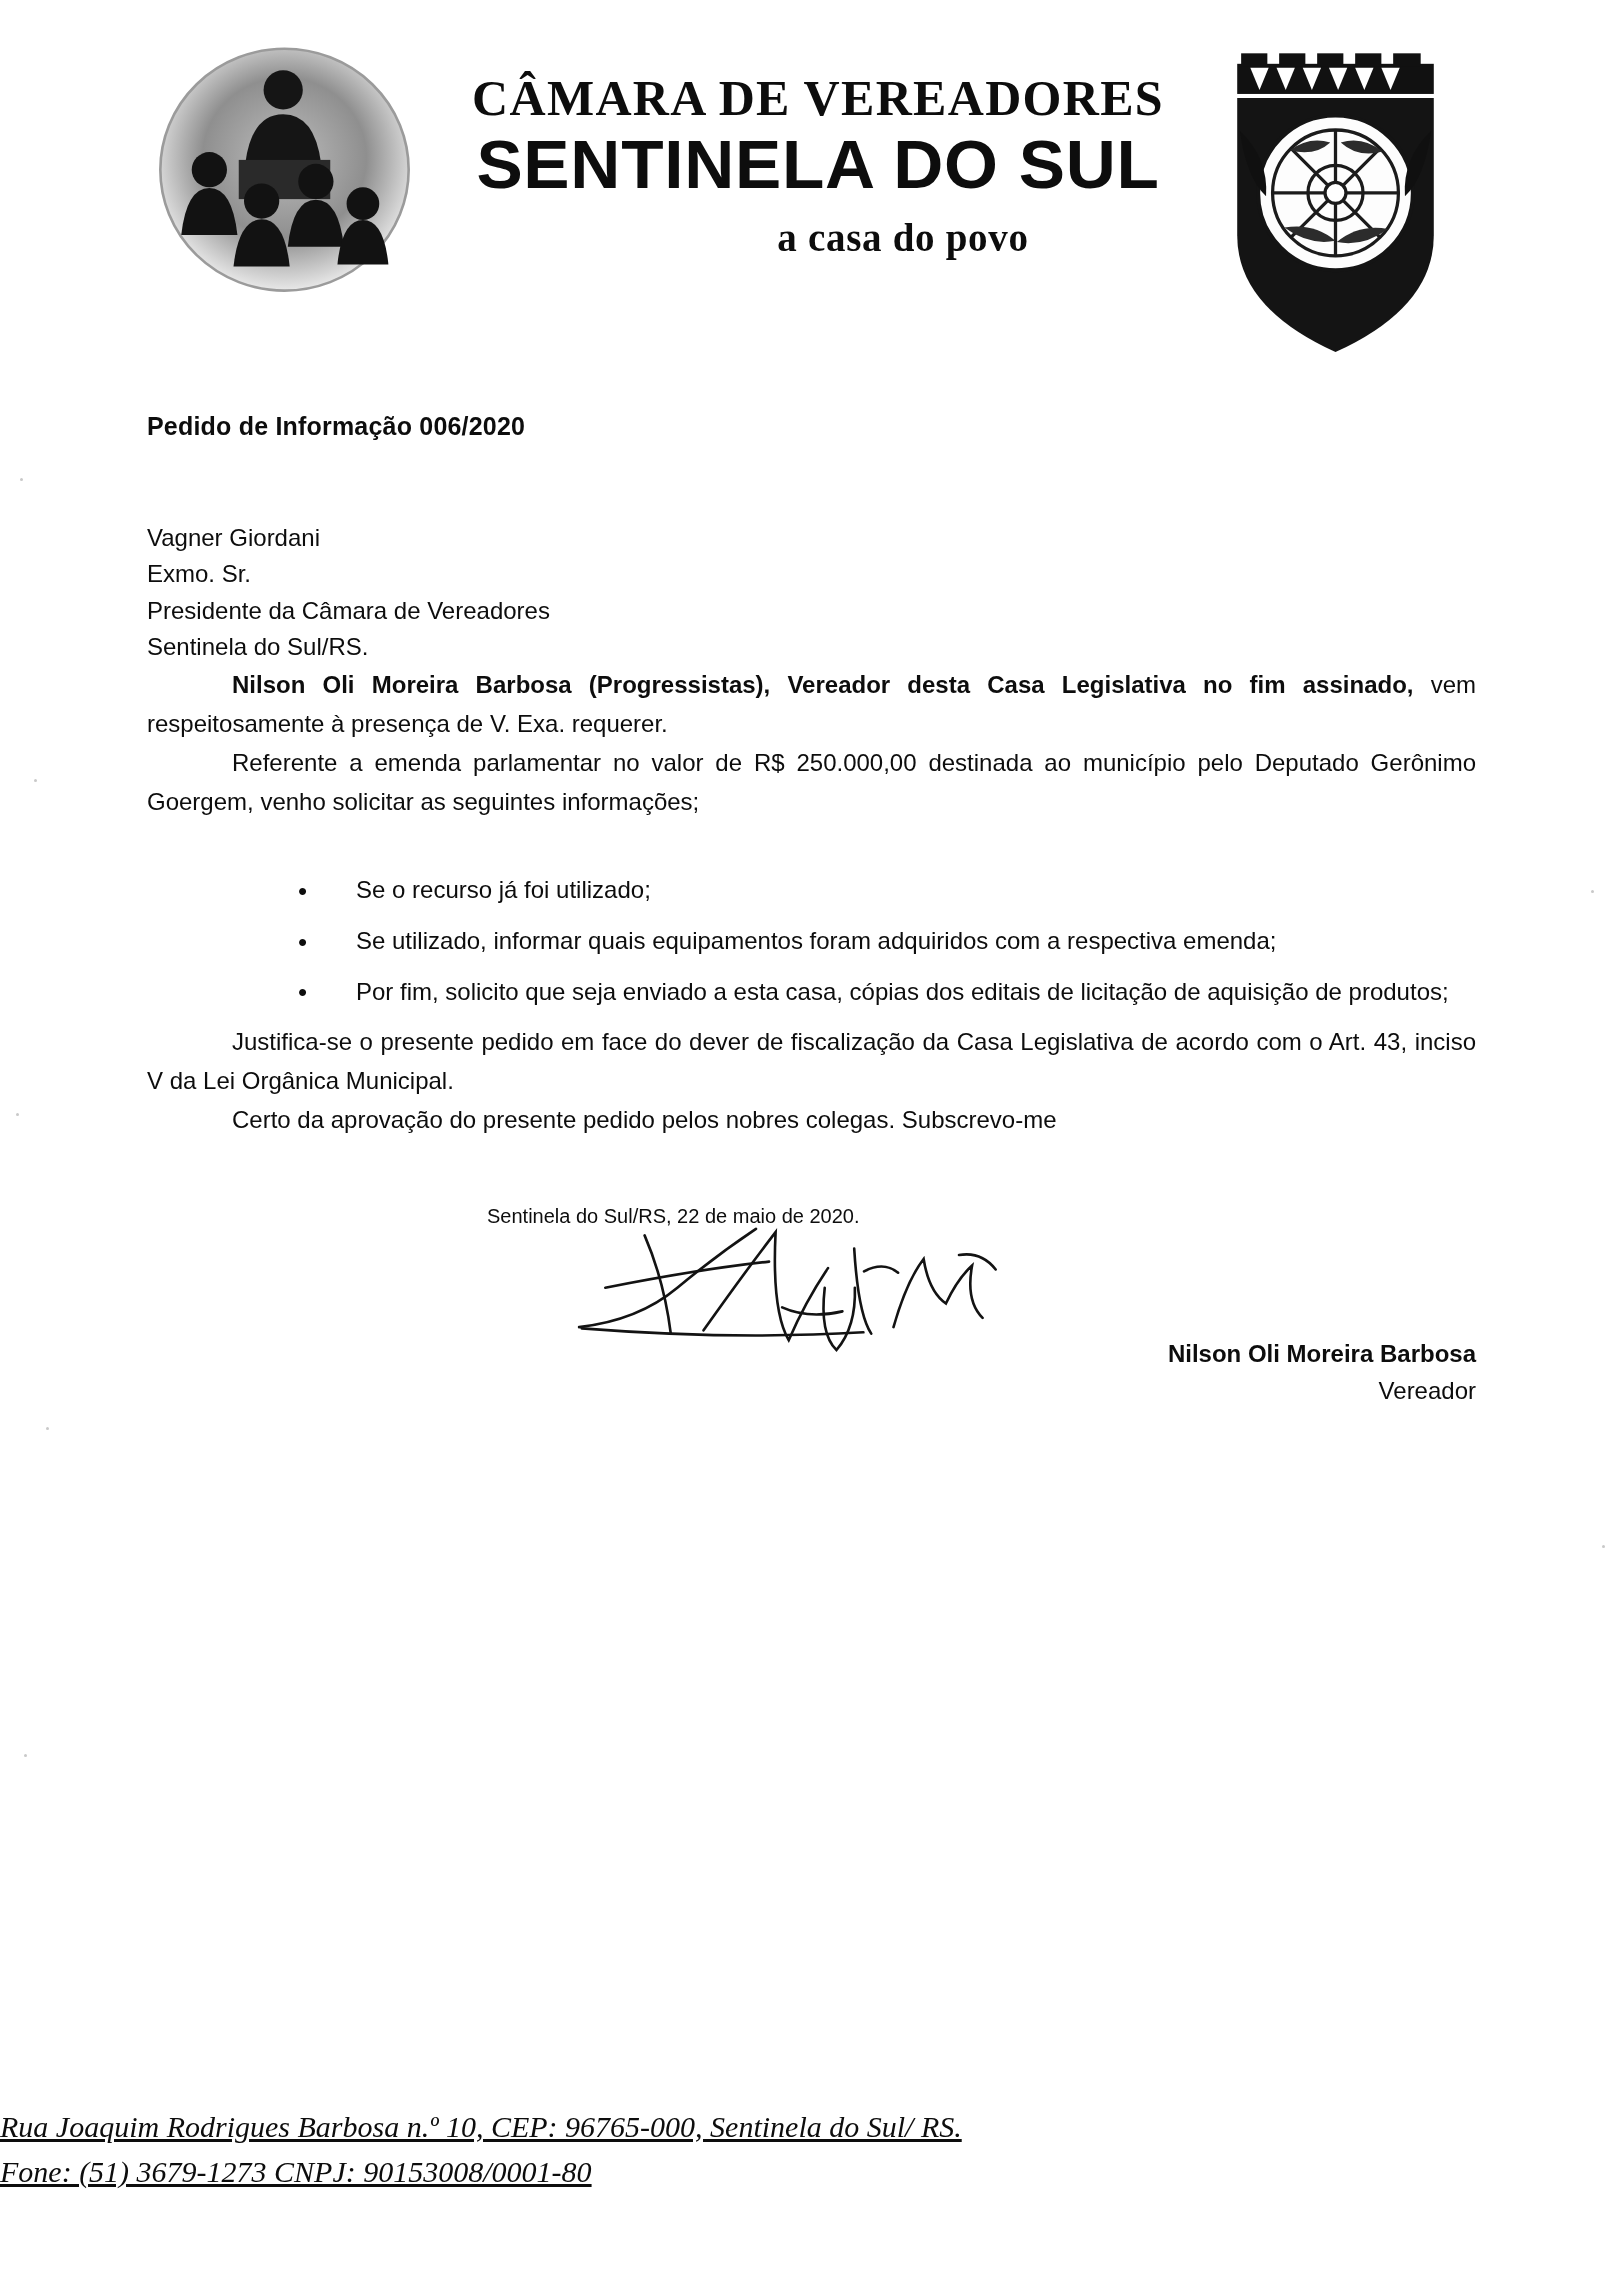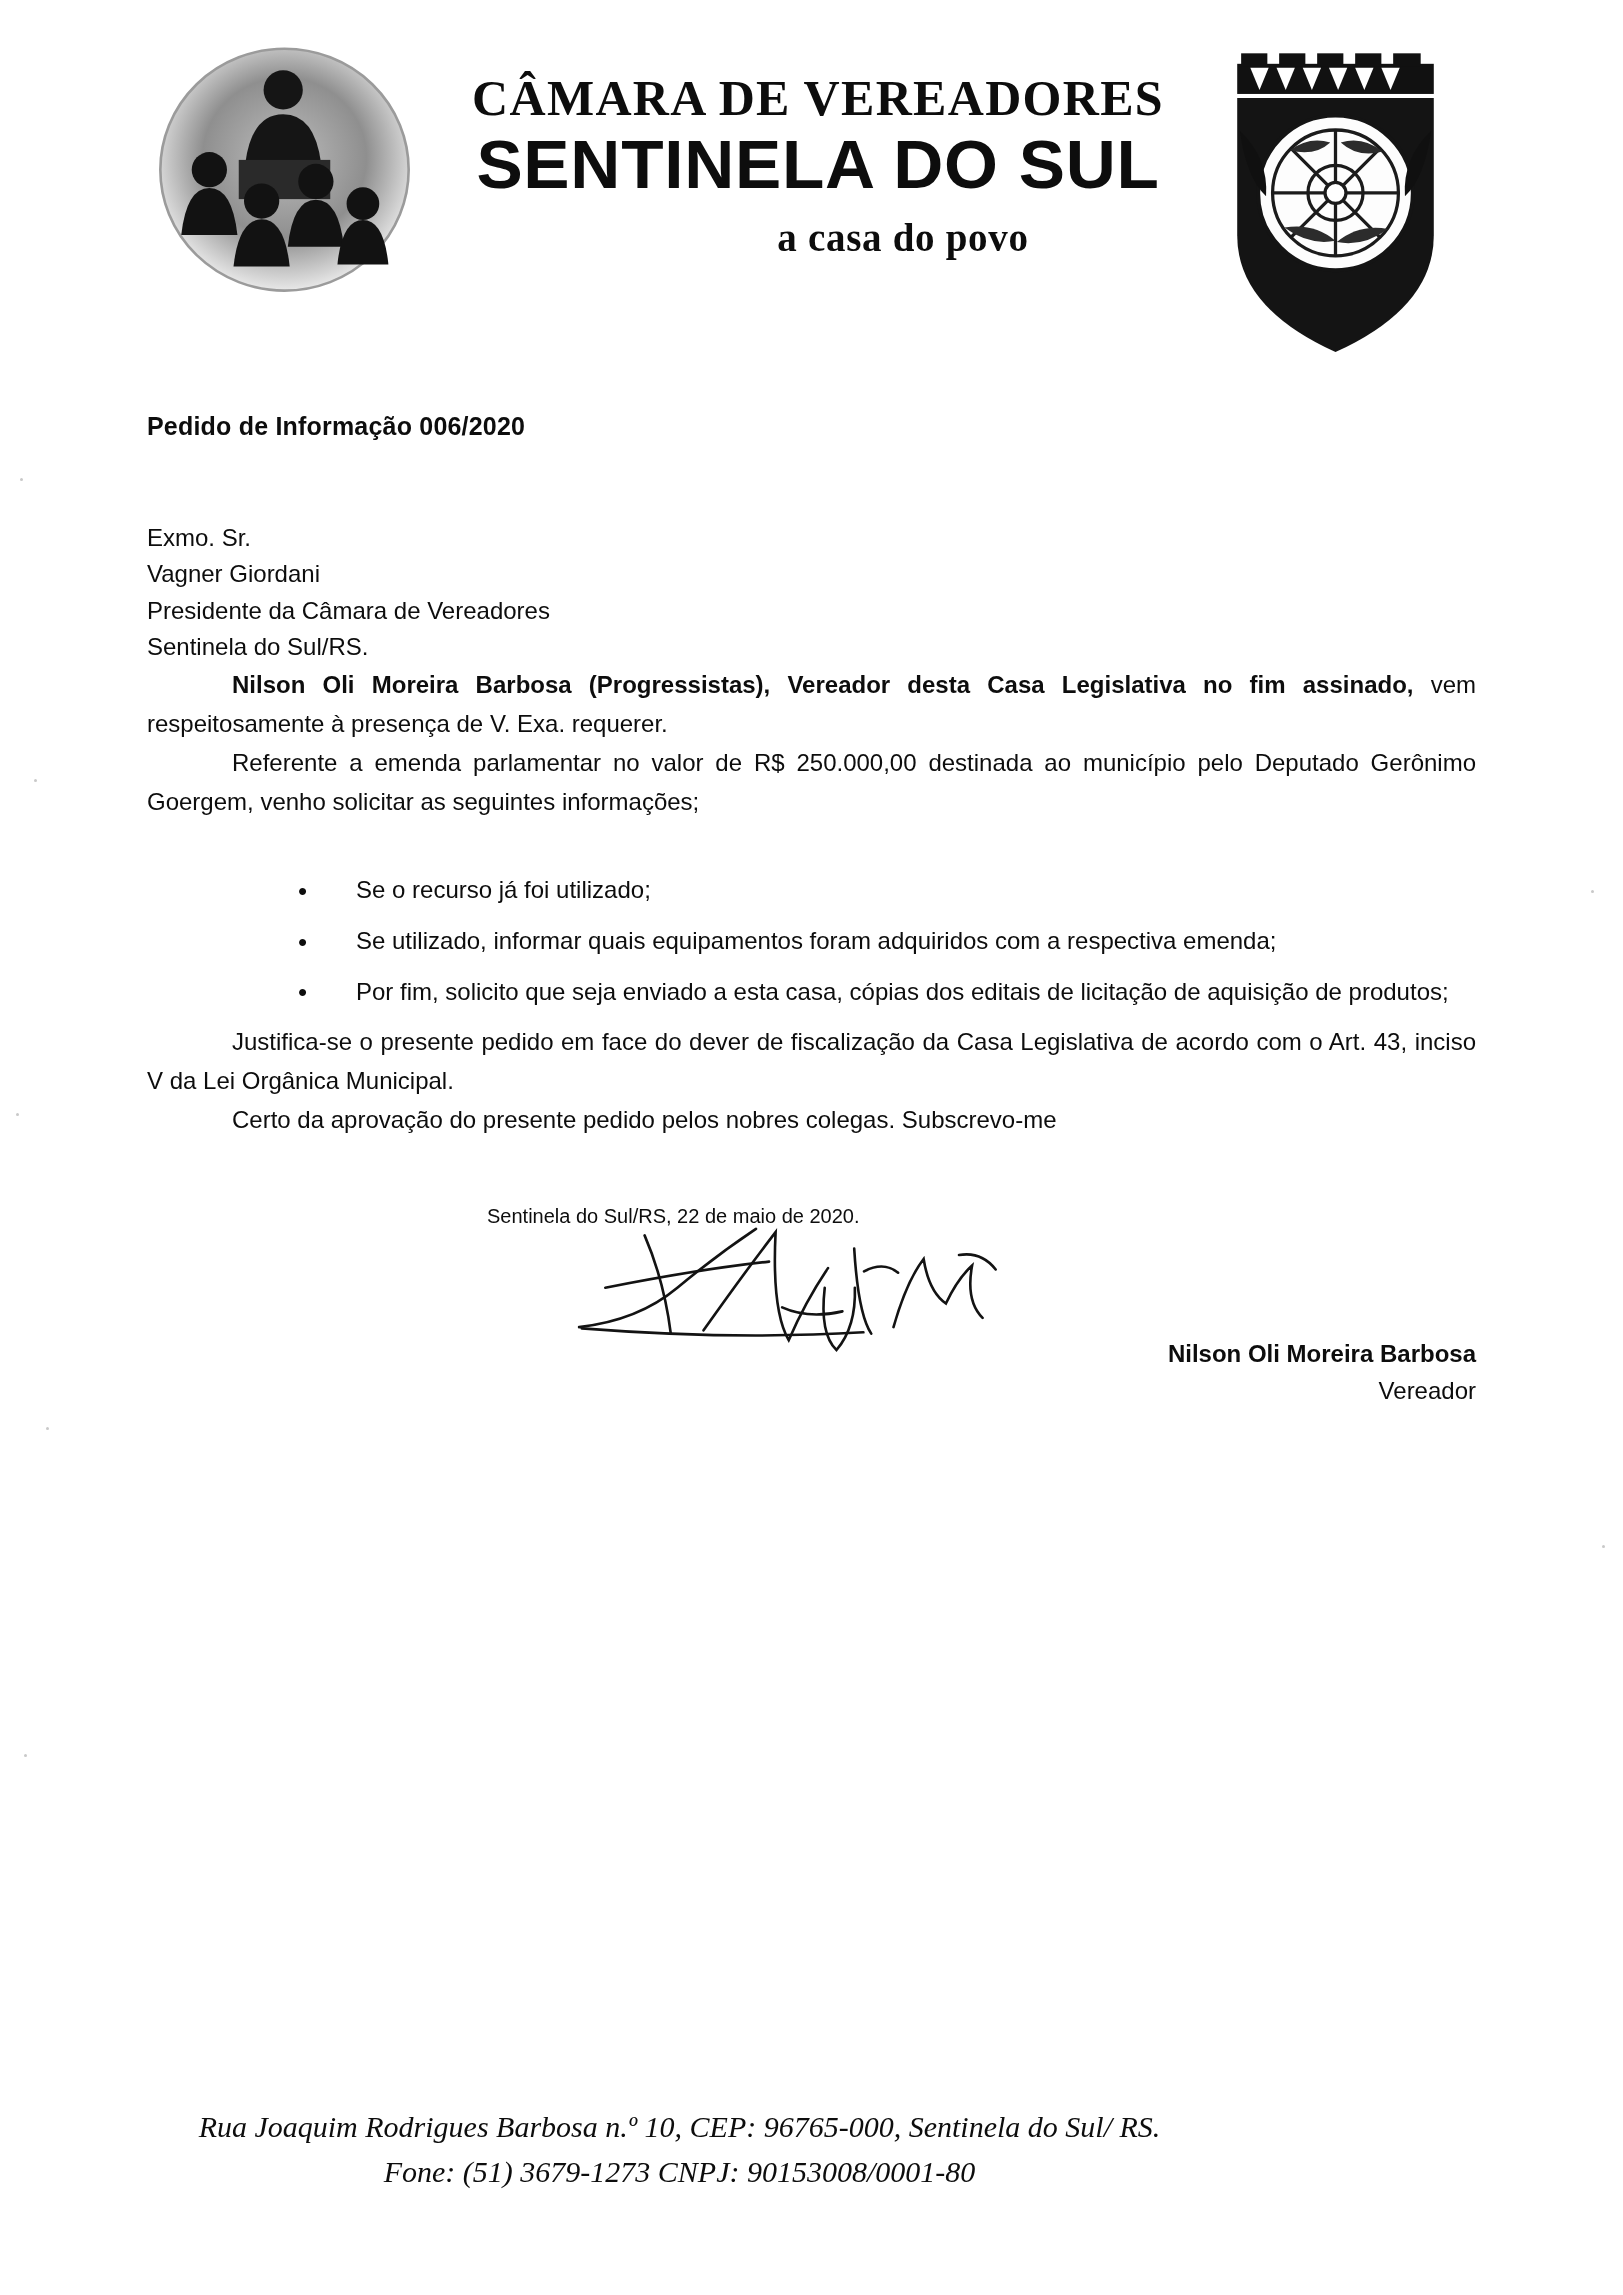--- a/index.html
+++ b/index.html
@@ -184,25 +184,25 @@
     padding-left: 92px;
     box-sizing: border-box;
   }
 
   
   .footer {
     position: absolute;
     left: 0;
     top: 2078px;
     width: 1359px;
-    text-align: center;
     font-family: "Liberation Serif", serif;
     font-style: italic;
     font-size: 30px;
     line-height: 1.5;
+    text-decoration: underline;
   }
   .footer div { white-space: nowrap; }
 
   
   .speck {
     position: absolute;
     background: #c9c9c9;
     width: 3.3px;
     height: 3.3px;
     border-radius: 50%;
@@ -291,22 +291,22 @@
         <path d="M336 120 q-44 42 -40 100 q30 -28 40 -100z" fill="#101010"></path>
       </svg>
     </div>
   </div>
 
   <div class="content">
 
     <div class="doc-title">Pedido de Informação 006/2020</div>
 
     <div class="addressee">
+      <div>Vagner Giordani</div>
       <div>Exmo. Sr.</div>
-      <div>Vagner Giordani</div>
       <div>Presidente da Câmara de Vereadores</div>
       <div>Sentinela do Sul/RS.</div>
     </div>
 
     <p class="para p-intro"><b>Nilson Oli Moreira Barbosa (Progressistas), Vereador desta Casa Legislativa no fim assinado,</b><span> vem respeitosamente à presença de V. Exa. requerer.</span></p>
 
     <p class="para p-ref">Referente a emenda parlamentar no valor de R$ 250.000,00 destinada ao município pelo Deputado Gerônimo Goergem, venho solicitar as seguintes informações;</p>
 
     <ul class="req-list">
       <li>Se o recurso já foi utilizado;</li>

